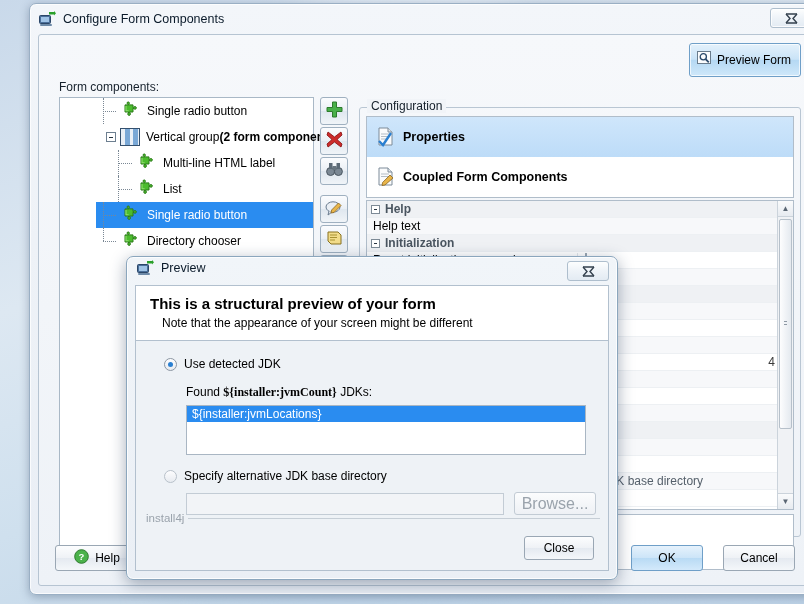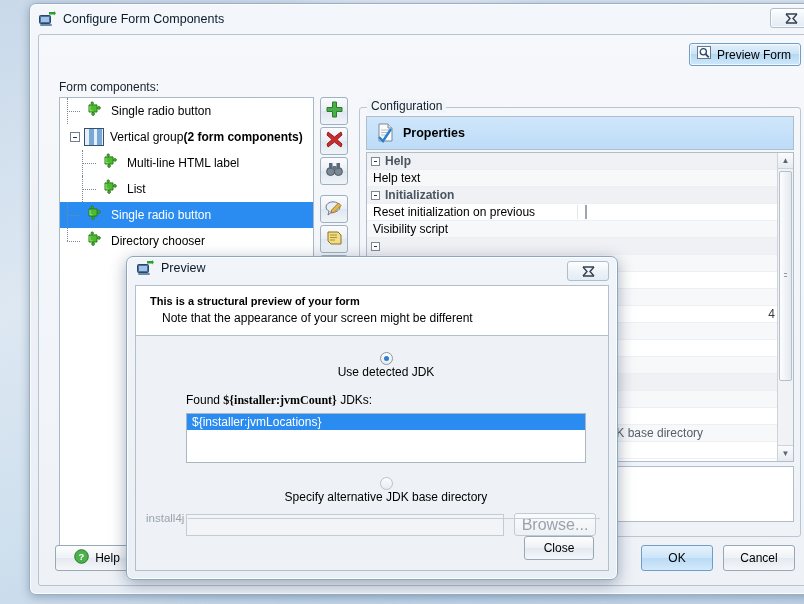--- a/index.html
+++ b/index.html
@@ -63,40 +63,41 @@
     position: absolute;
     left: 8px; right: 8px; top: 30px; bottom: 8px;
     background: linear-gradient(180deg,#f6f8fb 0%,#eef2f7 100%);
     border: 1px solid #b6c4d2;
     border-radius: 3px;
   }
 
   
   .previewform-btn {
     position: absolute; right: 10px; top: 8px;
-    height: 23px; padding: 0 9px 0 7px;
+    height: 34px; padding: 0 9px 0 7px;
     display: flex; align-items: center; gap: 5px;
     border: 1px solid #6f9fc8;
     border-radius: 3px;
     background: linear-gradient(180deg,#e4f1fb 0%,#c9e3f7 48%,#b4d8f3 50%,#cfe8fa 100%);
     font-size: 12px;
     box-shadow: inset 0 0 0 1px rgba(255,255,255,.7);
   }
 
   .lbl-formcomp {
     position: absolute; left: 20px; top: 45px;
     font-size: 12px; color: #16212c;
   }
 
   
   .tree {
     position: absolute;
     left: 20px; top: 62px; width: 255px; height: 460px;
     background: #fff;
     border: 1px solid #a9b8c6;
+    padding-left: 36px;
   }
   .tree-row {
     height: 26px; display: flex; align-items: center;
     padding-left: 4px; position: relative; font-size: 12px;
     white-space: nowrap;
   }
   .tree-row.sel { background: #2a8cf0; color: #fff; }
   .tree-indent { display:inline-block; flex: none; }
   .puzzle { width: 22px; height: 20px; flex: none; margin-right: 5px; position: relative; }
   .grp-icon { width: 20px; height: 18px; flex: none; margin-right: 6px;
@@ -130,21 +131,21 @@
   }
   .configgroup-label {
     position: absolute; left: 328px; top: 64px;
     background: #f1f4f8; padding: 0 4px; font-size: 12px; color: #15202b;
   }
   .cfg-inner { position: absolute; left: 6px; right: 6px; top: 8px; bottom: 6px; }
   .cardlist {
     border: 1px solid #b0bdca; background: #fff;
   }
   .card {
-    height: 32px; display: flex; align-items: center; gap: 8px;
+    height: 40px; display: flex; align-items: center; gap: 8px;
     padding-left: 10px; font-weight: bold; font-size: 12.5px;
   }
   .card.sel { background: linear-gradient(180deg,#cfe6fb 0%,#bddcf8 100%); }
   .doc-icon { width: 18px; height: 20px; position: relative; flex: none; }
 
   
   .propgrid {
     margin-top: 2px; border: 1px solid #b0bdca; background:#fff;
     height: 310px; position: relative; overflow: hidden;
   }
@@ -181,21 +182,21 @@
     border: 1px solid #9aa7b4; border-radius: 3px;
     background: linear-gradient(180deg,#fcfdfe 0%,#eff2f6 48%,#e4e9f0 50%,#f4f7fa 100%);
     display: flex; align-items: center; justify-content: center; gap: 6px;
     font-size: 12px;
   }
   .btn-ok, .btn-cancel {
     position: absolute; bottom: 14px; width: 72px; height: 26px;
     border-radius: 3px; display:flex; align-items:center; justify-content:center;
     font-size: 12px;
   }
-  .btn-ok { right: 98px; border:1px solid #6f9fc8;
+  .btn-ok { right: 108px; border:1px solid #6f9fc8;
     background: linear-gradient(180deg,#e6f2fc 0%,#cde5f8 48%,#b8daf4 50%,#d3e9fb 100%);}
   .btn-cancel { right: 16px; border:1px solid #9aa7b4;
     background: linear-gradient(180deg,#fcfdfe 0%,#eff2f6 48%,#e4e9f0 50%,#f4f7fa 100%);}
 
   
   .dialog {
     position: absolute;
     left: 126px; top: 256px; width: 492px; height: 324px;
     border-radius: 7px;
     border: 1px solid #8ba6bd;
@@ -211,34 +212,34 @@
     display:flex; align-items:center; justify-content:center; font-size:12px; color:#33404d;
   }
   .dlg-body {
     position:absolute; left:8px; right:8px; top:28px; bottom:8px;
     border:1px solid #b2c0ce; background:#eef2f6;
   }
   .dlg-header {
     background:#fff; border-bottom:1px solid #b2c0ce;
     padding: 9px 0 10px 14px;
   }
-  .dlg-h1 { font-weight:bold; font-size:11px; }
+  .dlg-h1 { font-weight:bold; font-size:15px; }
   .dlg-h2 { font-size:12px; padding-left:12px; margin-top:4px; }
 
   .radio {
     width: 13px; height: 13px; border-radius: 50%;
     border: 1px solid #8c97a3; background: linear-gradient(180deg,#fdfdfe,#e7ebf0);
     flex: none; position: relative;
   }
   .radio.on:after {
     content:""; position:absolute; left:3px; top:3px; width:5px; height:5px;
     border-radius:50%; background:#2a7fd0;
   }
   .radio.off { border-color:#b8c1ca; }
-  .radio-line { display:flex; align-items:center; font-size:12px;flex-direction:column;}
+  .radio-line { display:flex; align-items:center; gap:7px; font-size:12px;}
   .dlg-form { padding: 16px 0 0 28px; position: relative; height: 100%;}
   .found-line { margin: 14px 0 5px 22px; font-size:12px;}
   .found-line b { font-weight: bold; font-family: Liberation Serif, serif; }
   .jdklist {
     margin-left: 22px; width: 400px; height: 50px;
     border: 1px solid #a9b6c3; background:#fff;
   }
   .jdk-sel { background:#2a8cf0; color:#fff; font-size:12px; padding:1px 5px;}
   .alt-row { margin: 14px 0 0 0; }
   .path-row { margin: 9px 0 0 22px; display:flex; gap:10px; align-items:center;}
@@ -431,20 +432,31 @@
           <div class="card sel">
             <span class="doc-icon">
               <svg width="18" height="20" viewBox="0 0 18 20">
                 <path d="M2 1 L11 1 L15 5 L15 18 L2 18 Z" fill="#fafbfc" stroke="#7d8b99"></path>
                 <path d="M11 1 L11 5 L15 5" fill="#e2e7ec" stroke="#7d8b99"></path>
                 <path d="M4 7 H12 M4 9.5 H12 M4 12 H10" stroke="#b4bdc6" stroke-width="1"></path>
                 <path d="M2 14 L6 18 L14 6" stroke="#2a7fd0" stroke-width="2.4" fill="none"></path>
               </svg>
             </span>
             <span>Properties</span>
+          </div>
+          <div class="card">
+            <span class="doc-icon">
+              <svg width="18" height="20" viewBox="0 0 18 20">
+                <path d="M2 1 L11 1 L15 5 L15 18 L2 18 Z" fill="#fafbfc" stroke="#7d8b99"></path>
+                <path d="M11 1 L11 5 L15 5" fill="#e2e7ec" stroke="#7d8b99"></path>
+                <path d="M4 7 H12 M4 9.5 H12" stroke="#b4bdc6" stroke-width="1"></path>
+                <path d="M13 8 L16 11 L8 18 L5 18.5 L5.6 15.5 Z" fill="#e8b54a" stroke="#8a6520" stroke-width=".8"></path>
+              </svg>
+            </span>
+            <span>Coupled Form Components</span>
           </div>
         </div>
 
         <div class="propgrid">
           <div id="prop-rows">
               <div class="prow cat">
                 <div class="pname">
                   <span class="catbox"></span>
                   <span>Help</span>
                 </div>

